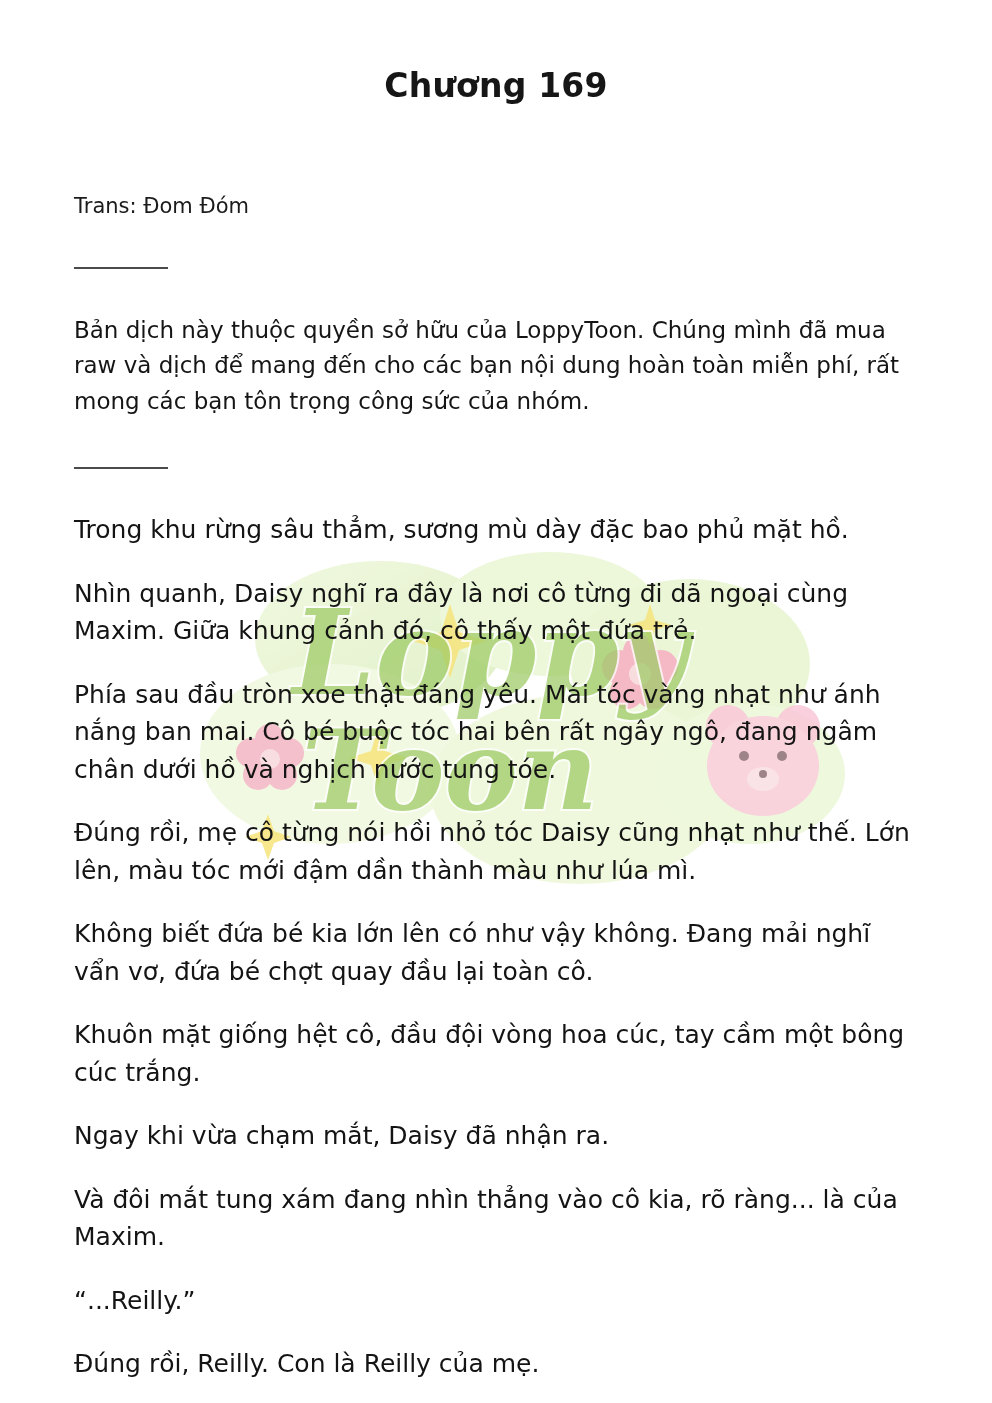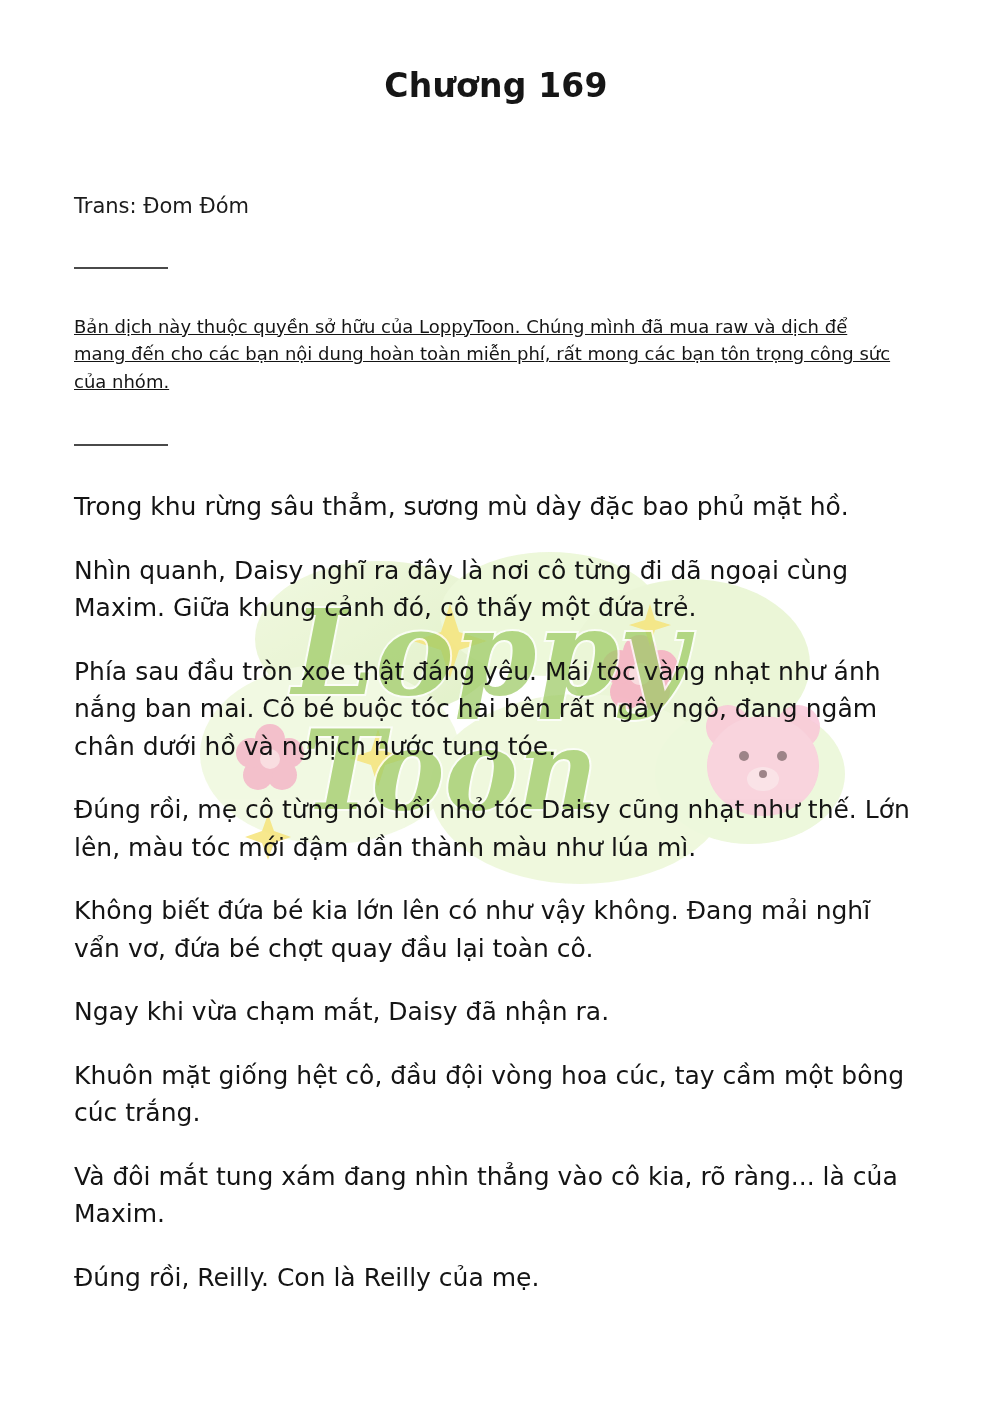--- a/index.html
+++ b/index.html
@@ -63,25 +63,24 @@
     margin: 44px 0 0 0;
   }
 
   .divider.second {
     margin-top: 48px;
   }
 
   
   .notice {
     margin-top: 44px;
-    font-size: 18px;
+    font-size: 23px;
     line-height: 1.55;
     color: #151515;
     max-width: 830px;
-    text-decoration: underline;
   }
 
   
   .body-text {
     margin-top: 42px;
     position: relative;
     z-index: 10;
   }
   .body-text p {
     font-size: 25px;
@@ -169,19 +168,20 @@
   <div class="notice">Bản dịch này thuộc quyền sở hữu của LoppyToon. Chúng mình đã mua raw và dịch để mang đến cho các bạn nội dung hoàn toàn miễn phí, rất mong các bạn tôn trọng công sức của nhóm.</div>
 
   <div class="divider second"></div>
 
   <div class="body-text">
     <p>Trong khu rừng sâu thẳm, sương mù dày đặc bao phủ mặt hồ.</p>
     <p>Nhìn quanh, Daisy nghĩ ra đây là nơi cô từng đi dã ngoại cùng Maxim. Giữa khung cảnh đó, cô thấy một đứa trẻ.</p>
     <p>Phía sau đầu tròn xoe thật đáng yêu. Mái tóc vàng nhạt như ánh nắng ban mai. Cô bé buộc tóc hai bên rất ngây ngô, đang ngâm chân dưới hồ và nghịch nước tung tóe.</p>
     <p>Đúng rồi, mẹ cô từng nói hồi nhỏ tóc Daisy cũng nhạt như thế. Lớn lên, màu tóc mới đậm dần thành màu như lúa mì.</p>
     <p>Không biết đứa bé kia lớn lên có như vậy không. Đang mải nghĩ vẩn vơ, đứa bé chợt quay đầu lại toàn cô.</p>
+    <p>Khuôn mặt giống hệt cô, đầu đội vòng hoa cúc, tay cầm một bông cúc trắng.</p>
     <p>Ngay khi vừa chạm mắt, Daisy đã nhận ra.</p>
-    <p>Khuôn mặt giống hệt cô, đầu đội vòng hoa cúc, tay cầm một bông cúc trắng.</p>
     <p>Và đôi mắt tung xám đang nhìn thẳng vào cô kia, rõ ràng... là của Maxim.</p>
+    <p>“...Reilly.”</p>
     <p>Đúng rồi, Reilly. Con là Reilly của mẹ.</p>
   </div>
 
 </div>
 
 </body></html>

